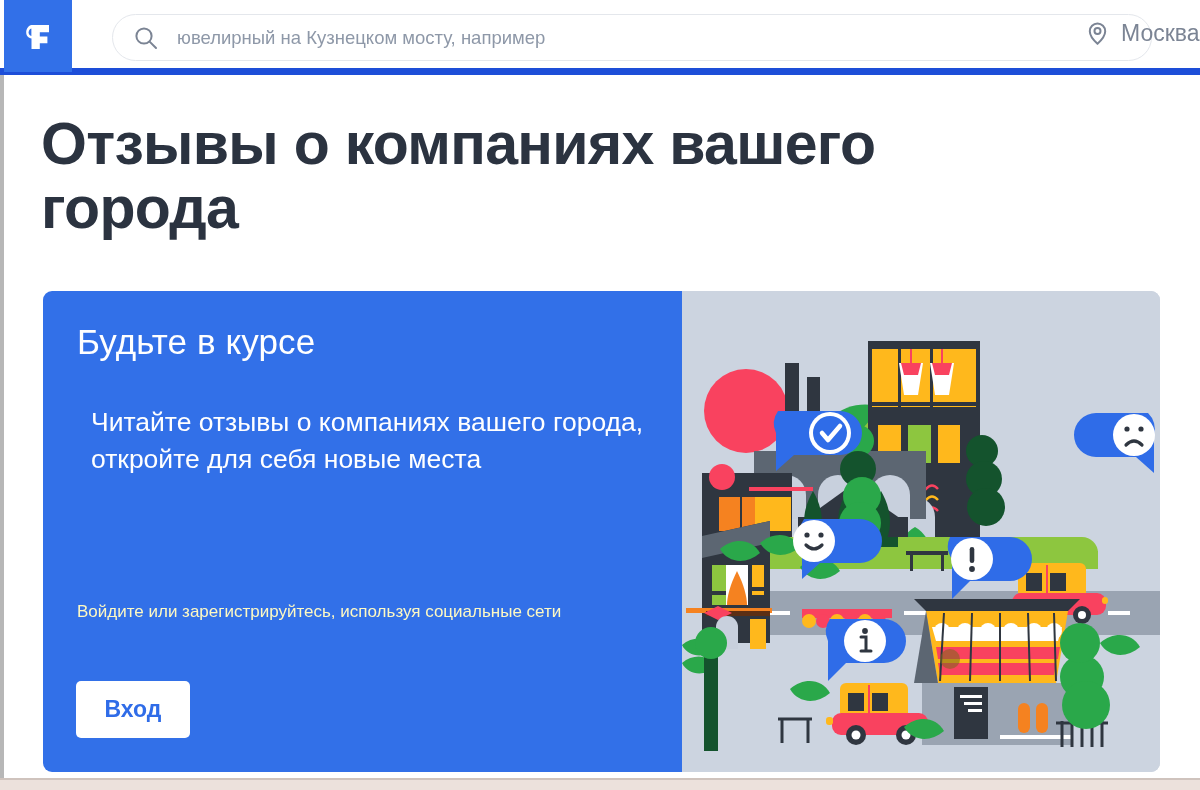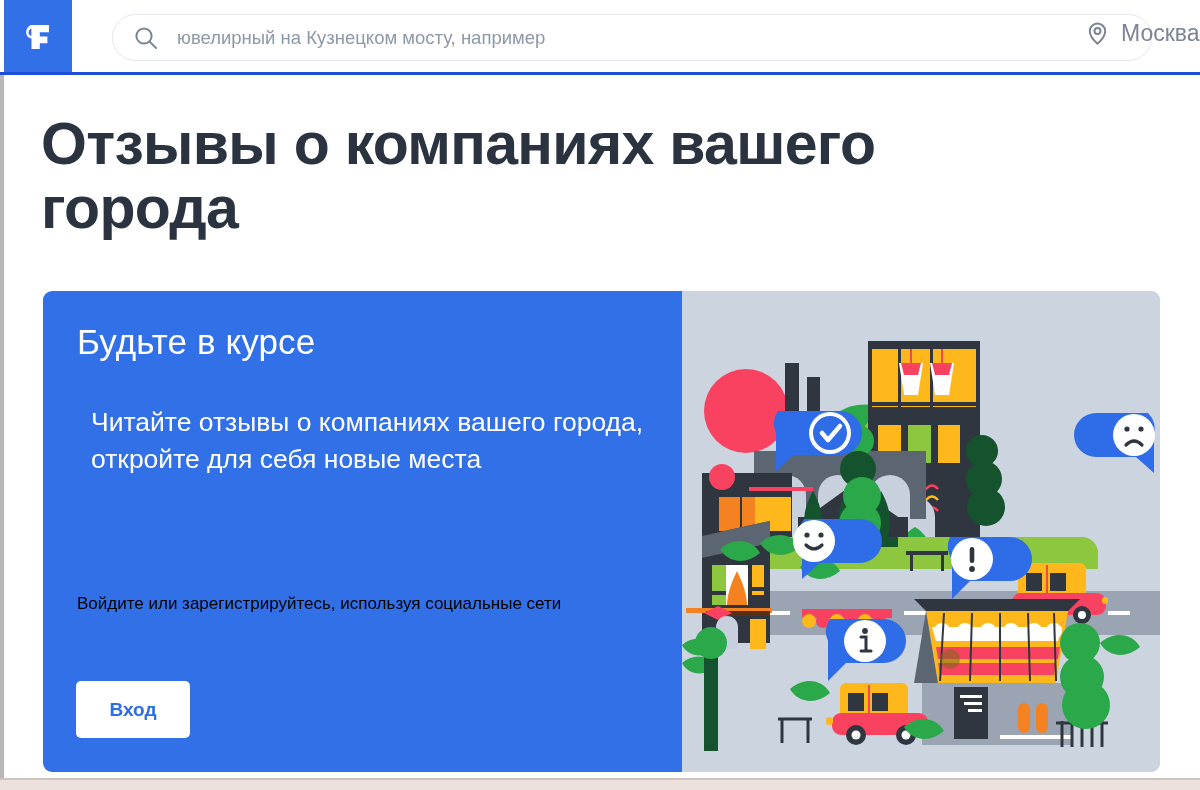--- a/index.html
+++ b/index.html
@@ -38,21 +38,21 @@
     width: 1200px; height: 2px;
     background: #cfc3bd;
   }
 
   
   .header {
     position: absolute;
     left: 0; top: 0;
     width: 1200px; height: 75px;
     background: #ffffff;
-    border-bottom: 3px solid #1d4ed8;
+    border-bottom: 7px solid #1d4ed8;
   }
 
   .logo {
     position: absolute;
     left: 4px; top: 0;
     width: 68px; height: 72px;
     background: #3270e8;
     display: flex;
     align-items: center;
     justify-content: center;
@@ -151,36 +151,36 @@
   .promo-body {
     position: absolute;
     left: 48px; top: 113px;
     width: 590px;
     font-size: 26.5px;
     line-height: 1.38;
     color: #ffffff;
   }
   .promo-note {
     position: absolute;
-    left: 34px; top: 300px;
+    left: 34px; top: 308px;
     width: 565px;
     font-size: 17px;
     line-height: 1.55;
-    color: #000000;
+    color: #fef9c3;
   }
   .login-button {
     position: absolute;
     left: 33px; top: 390px;
     width: 114px; height: 57px;
     background: #ffffff;
     border: none;
     border-radius: 5px;
     color: #2f6ce8;
     font-family: "Liberation Sans", sans-serif;
-    font-size: 19px;
+    font-size: 23px;
     font-weight: bold;
     cursor: pointer;
   }
 
   .city-illustration {
     position: absolute;
     left: 0; top: 0;
     width: 100%; height: 100%;
   }
   .city-illustration svg { display: block; }

